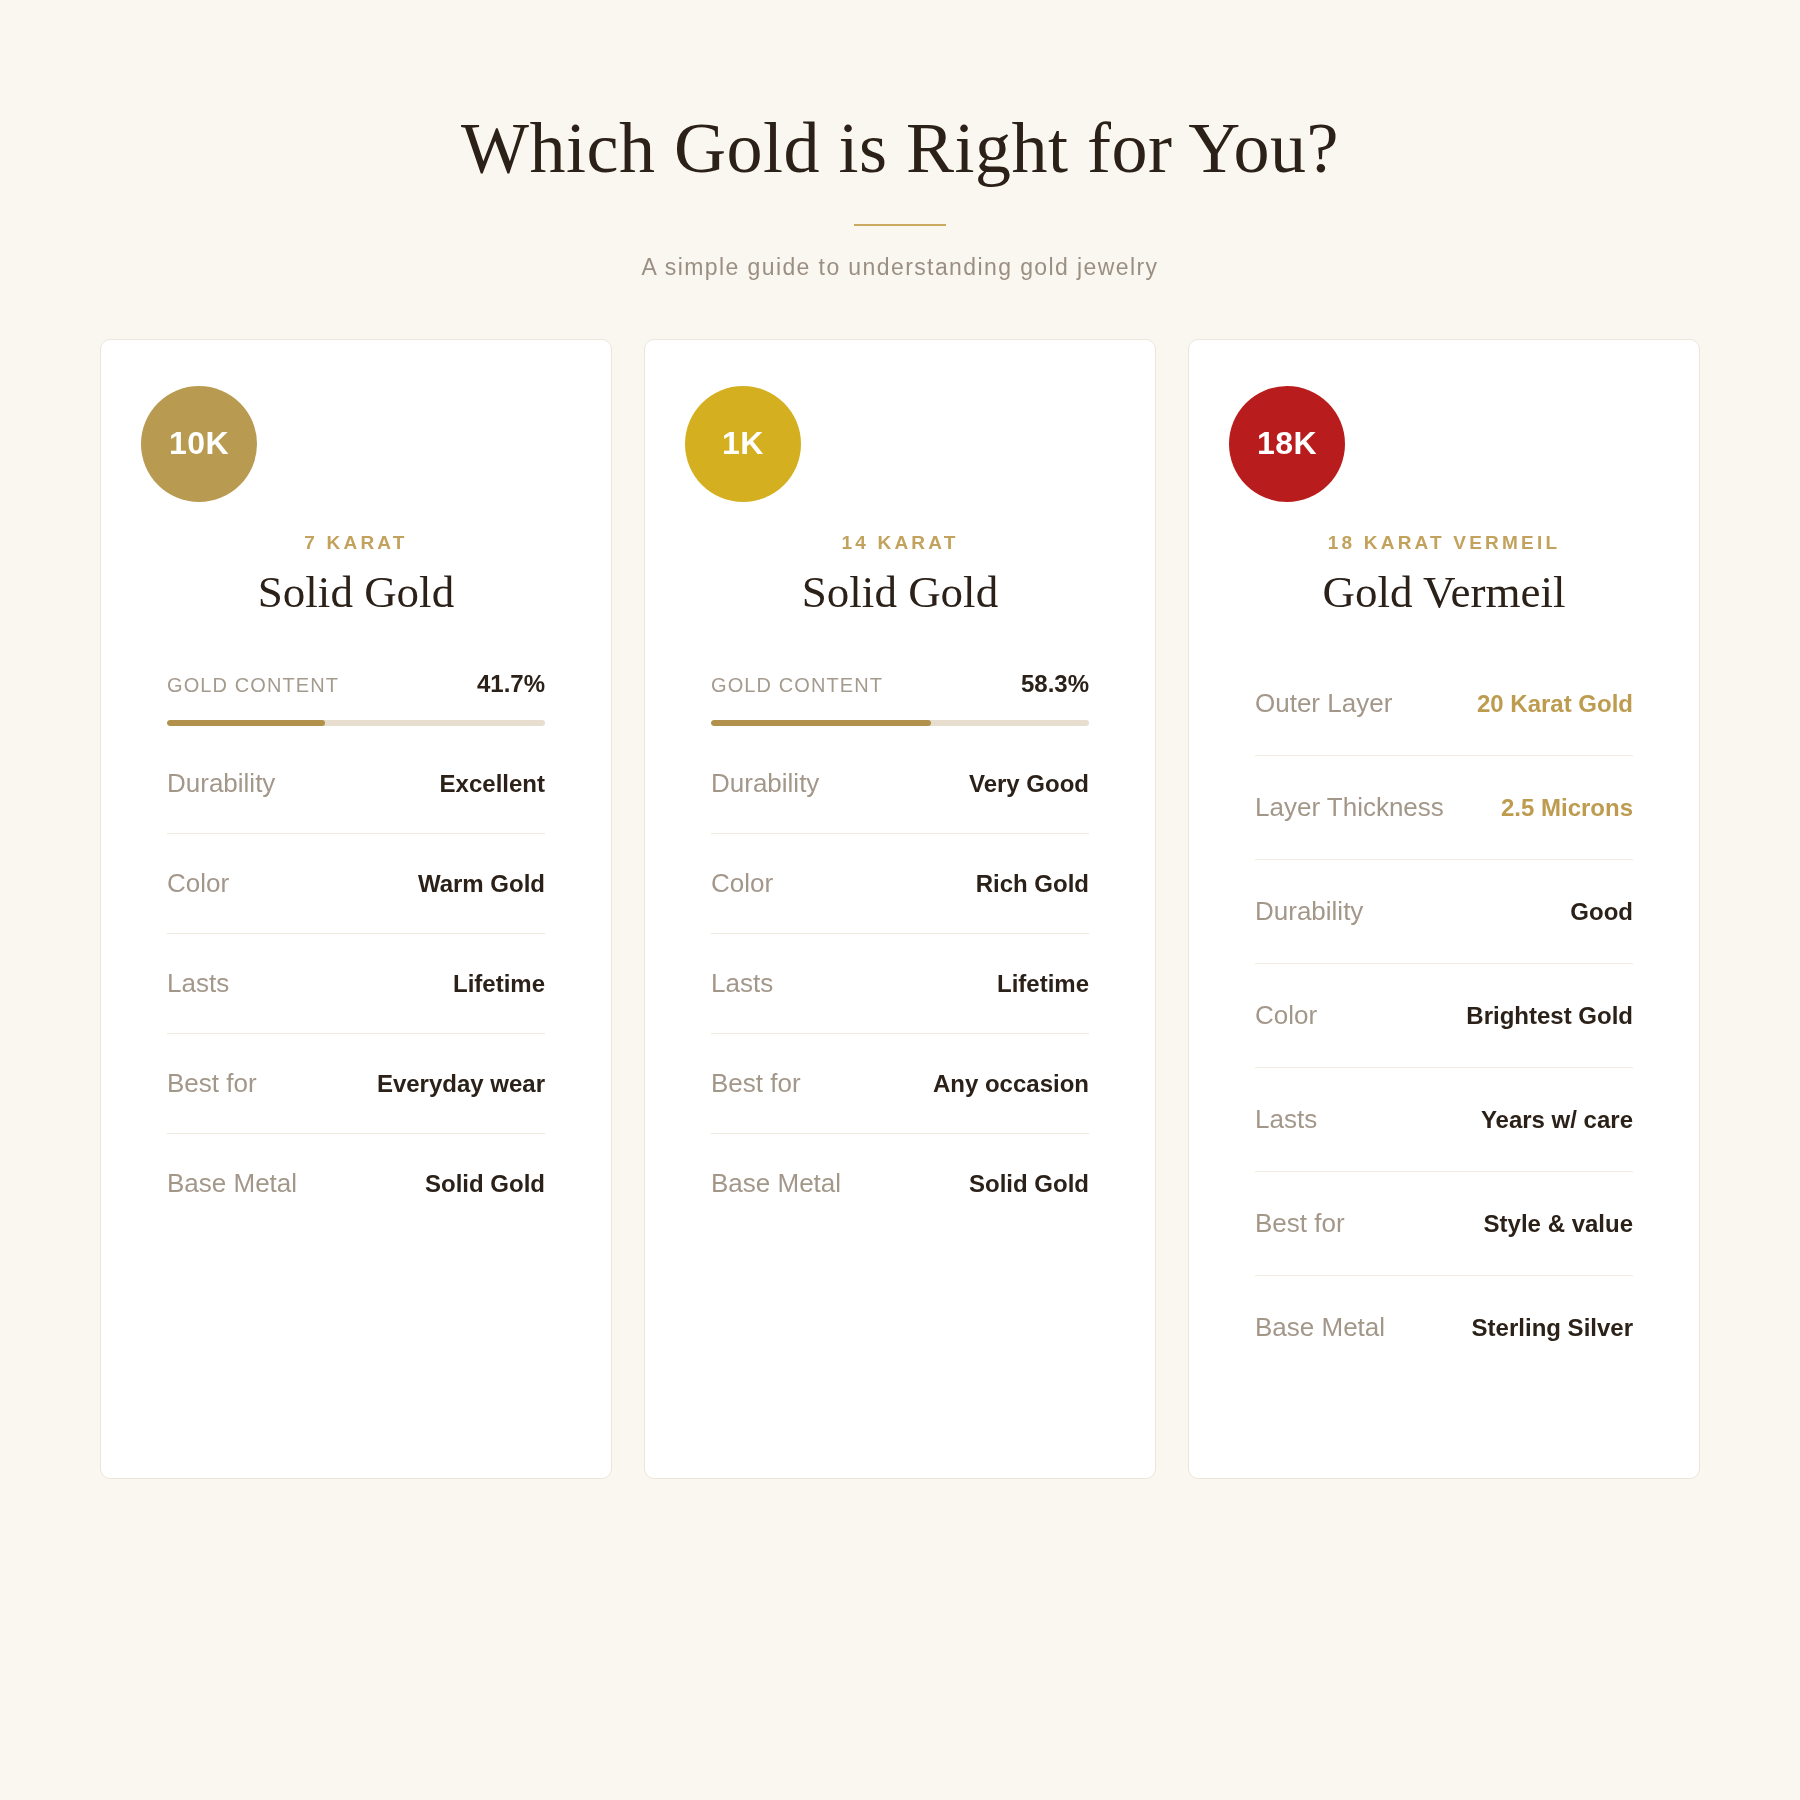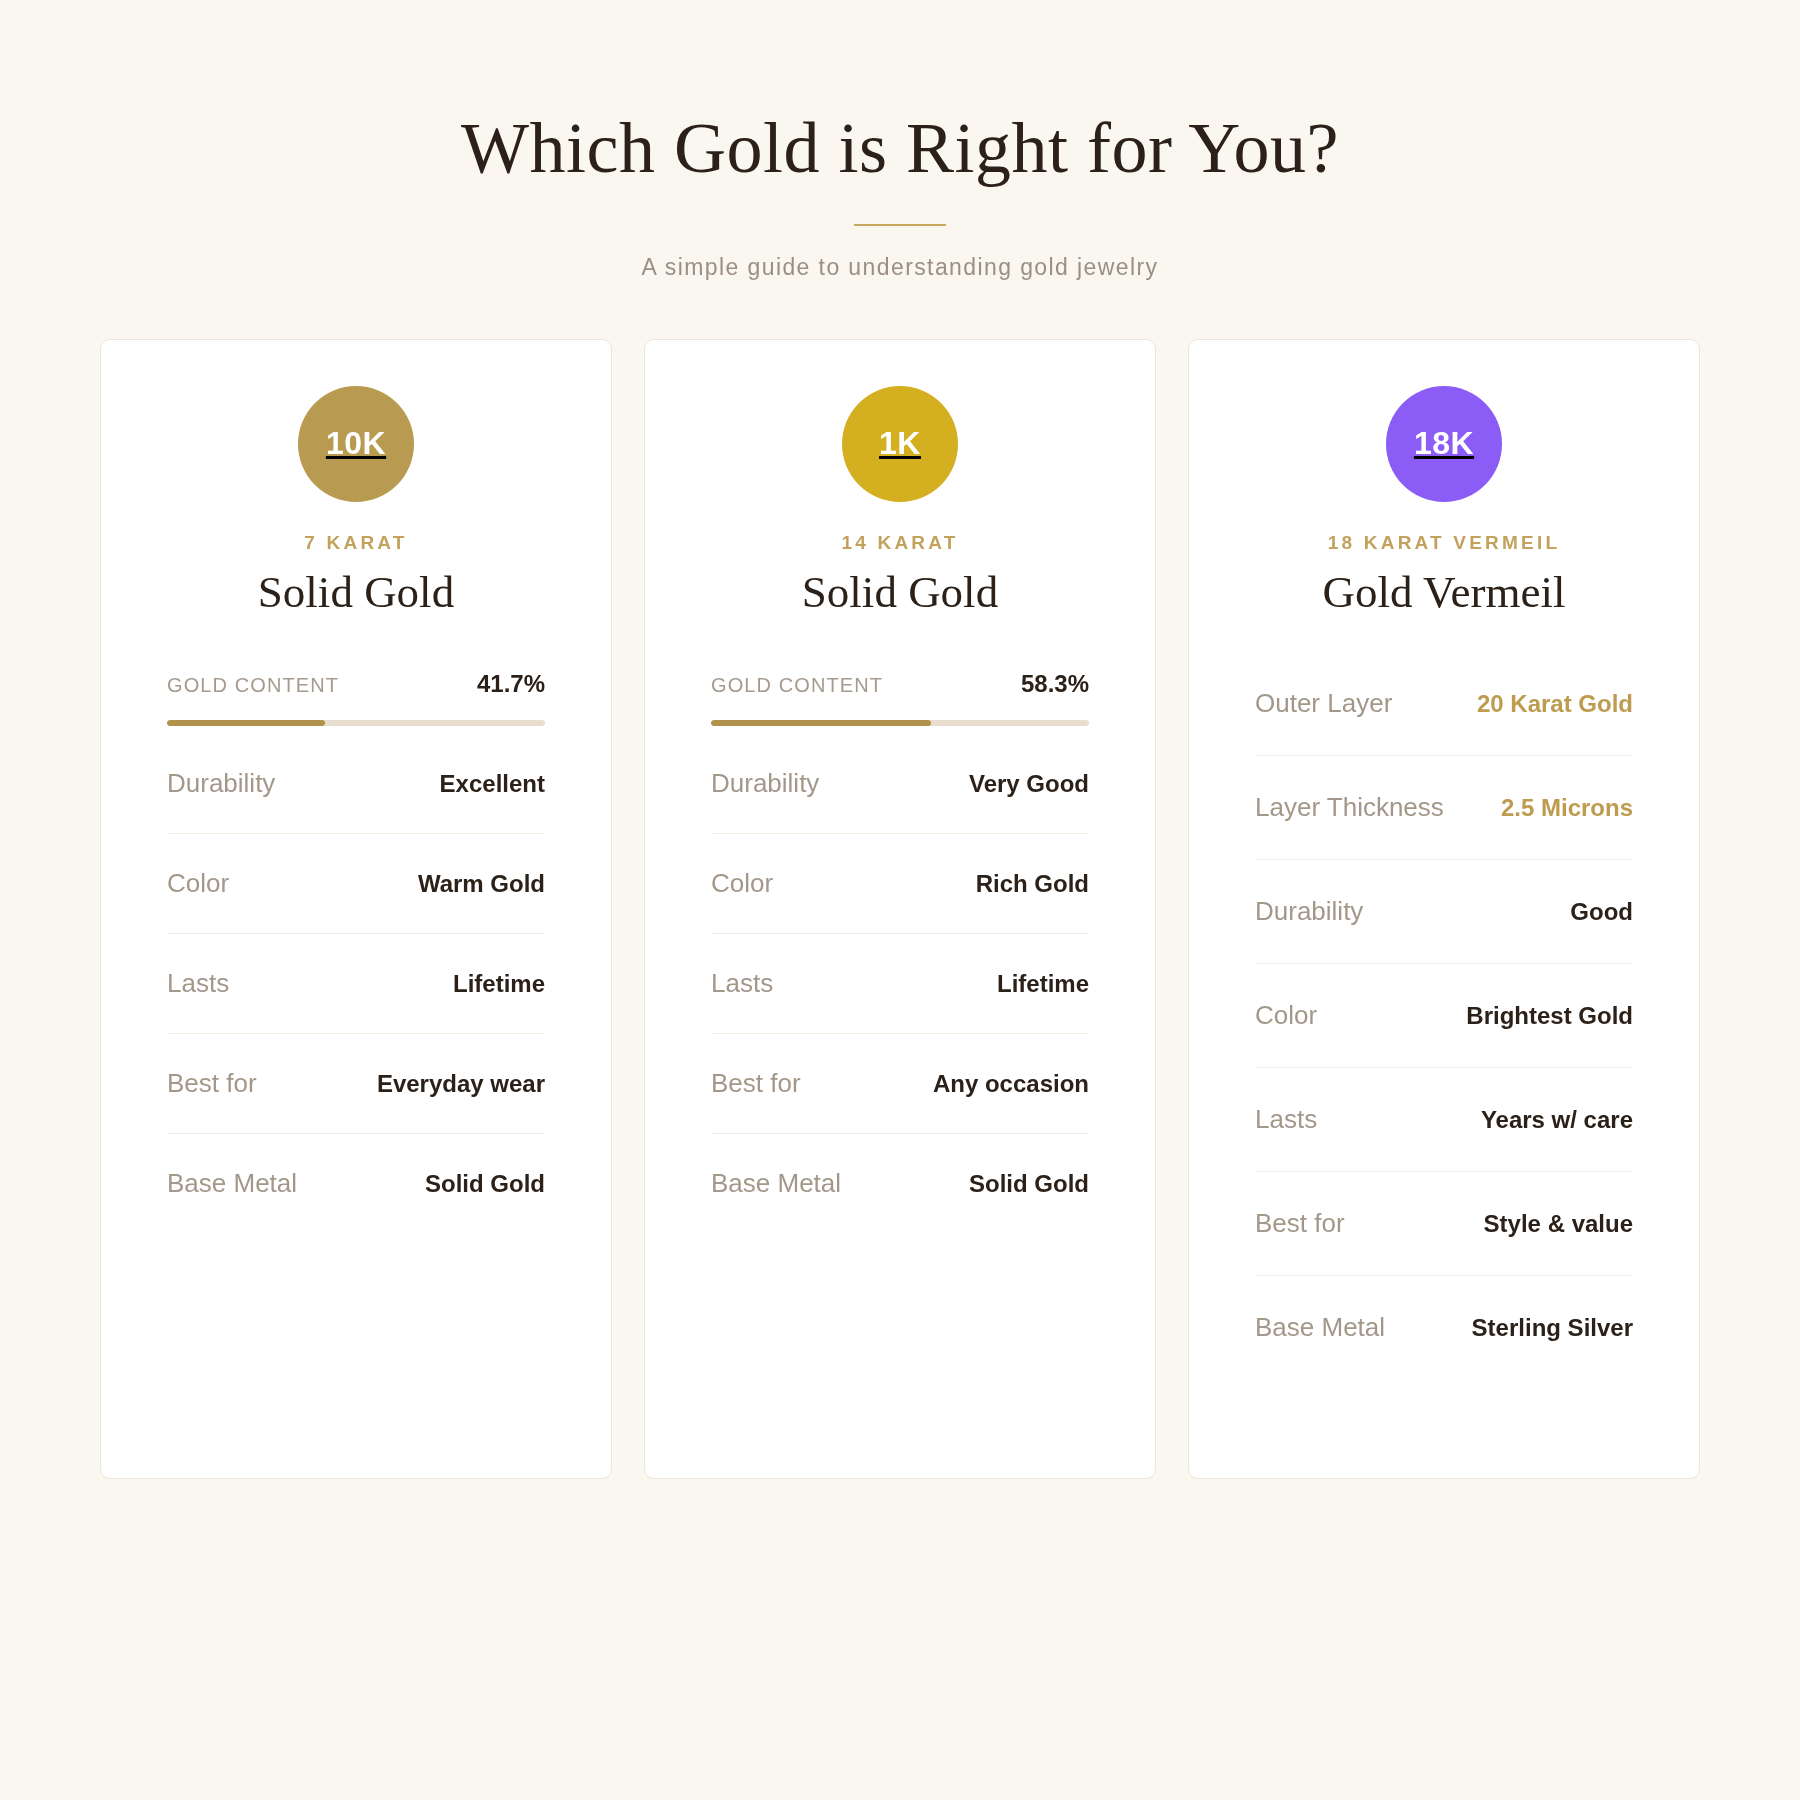--- a/index.html
+++ b/index.html
@@ -60,22 +60,20 @@
     flex: 1 1 0;
     background: #ffffff;
     border: 1px solid #ece5da;
     border-radius: 10px;
     padding: 46px 40px 60px;
     min-height: 1140px;
   }
 
   .badge-wrap {
     display: flex;
-    justify-content: center;
-    text-decoration: underline;
   }
 
   .badge {
     width: 116px;
     height: 116px;
     border-radius: 50%;
     display: flex;
     align-items: center;
     justify-content: center;
     color: #ffffff;
@@ -252,21 +250,21 @@
             <span class="spec-val">Any occasion</span>
           </div>
           <div class="spec-row">
             <span class="spec-key">Base Metal</span>
             <span class="spec-val">Solid Gold</span>
           </div>
         </div>
       </div>
       <div class="card vermeil">
         <div class="badge-wrap">
-          <div class="badge" style="background:#8b5cf6">18K</div>
+          <div class="badge" style="background:#b91c1c">18K</div>
         </div>
         <div class="karat-label">18 KARAT VERMEIL</div>
         <div class="card-title">Gold Vermeil</div>
         <div class="specs">
           <div class="spec-row">
             <span class="spec-key">Outer Layer</span>
             <span class="spec-val accent">20 Karat Gold</span>
           </div>
           <div class="spec-row">
             <span class="spec-key">Layer Thickness</span>

